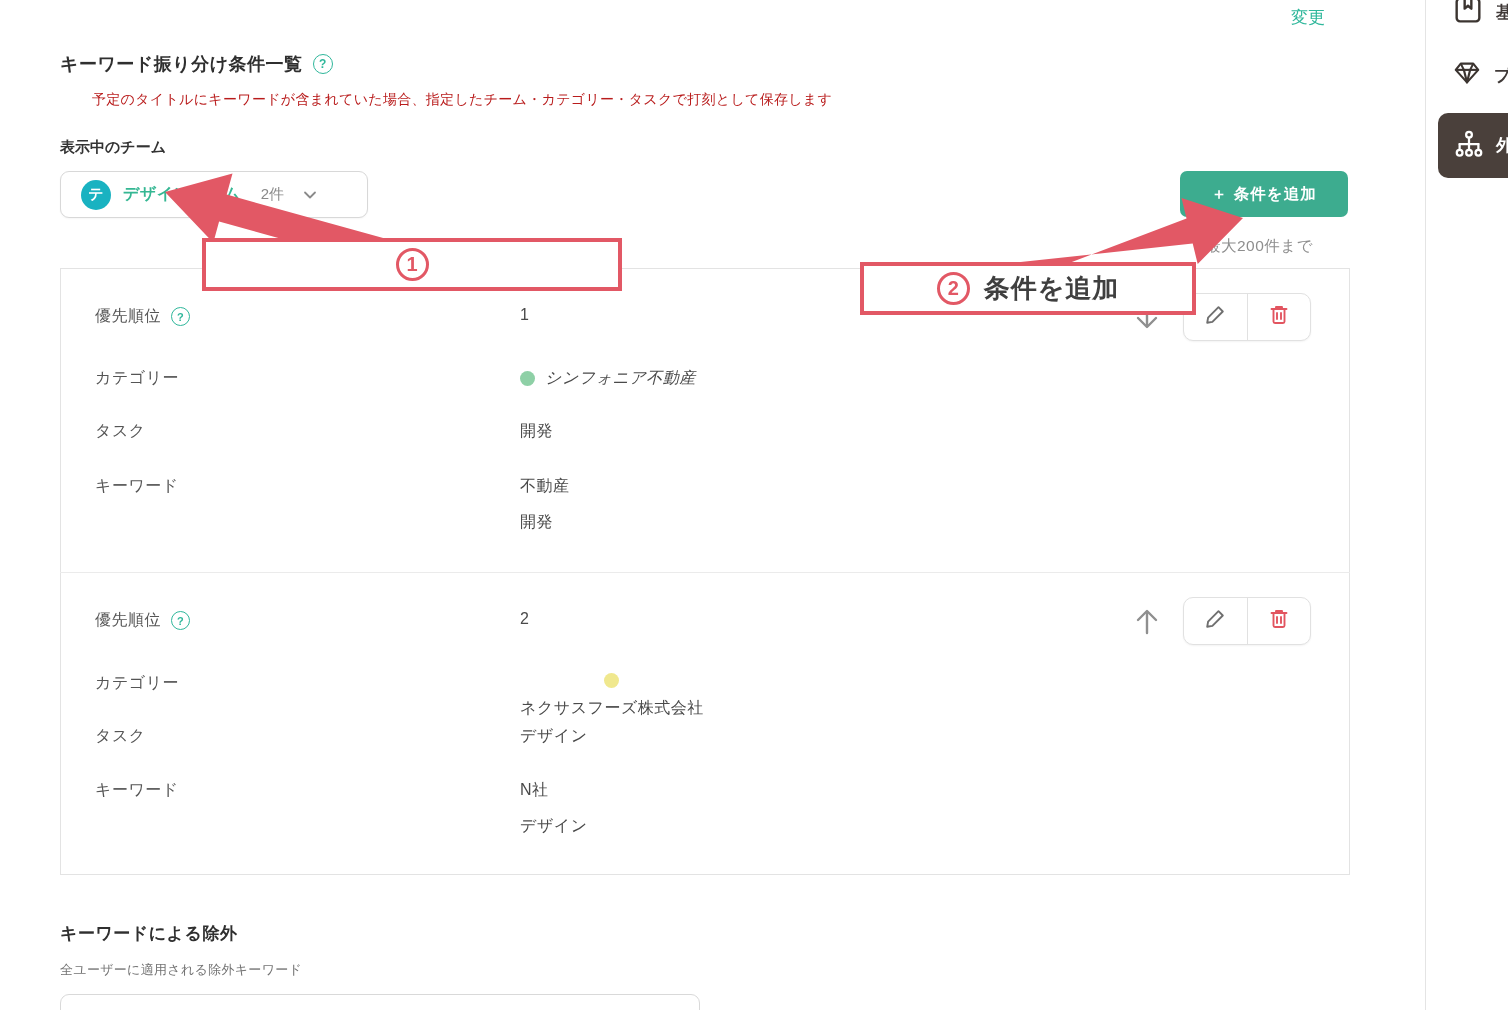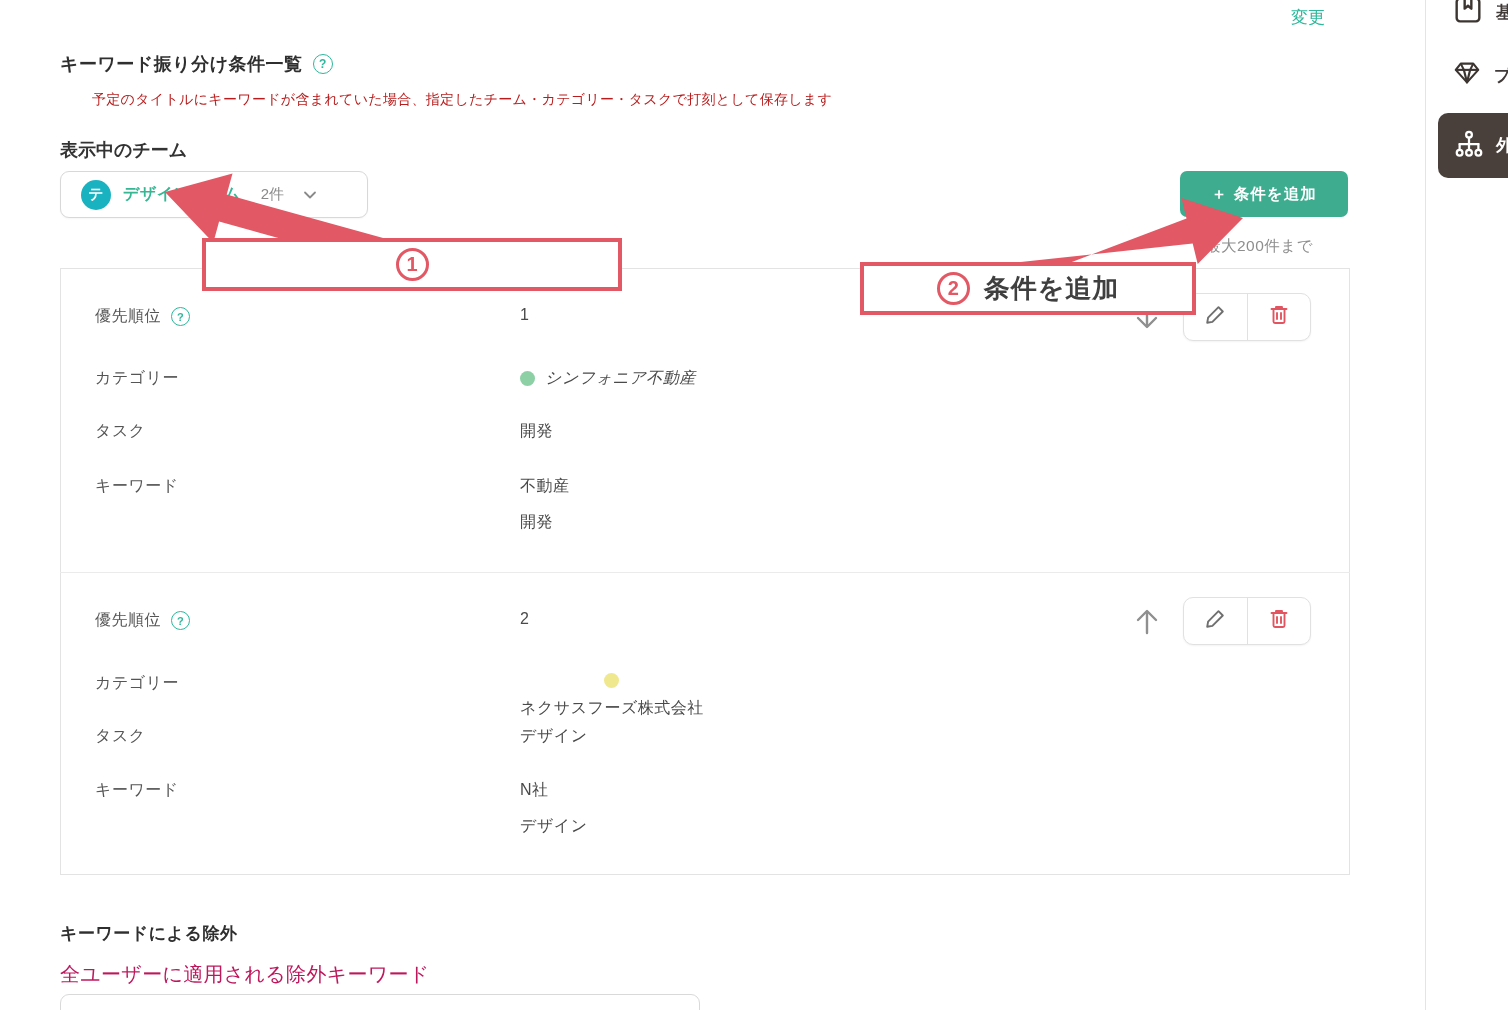--- a/index.html
+++ b/index.html
@@ -14,21 +14,21 @@
   .change-link{left:1264px;top:6px;font-size:17px;color:#2fb79b;cursor:pointer;text-decoration:none;margin-left:27px;}
   .page-title-row{left:60px;top:52px;display:flex;align-items:center;gap:10px;}
   .page-title{font-size:18px;font-weight:bold;color:#2f2f2f;letter-spacing:.5px;}
   .help-badge{
     width:20px;height:20px;border:1.6px solid #2fb79b;border-radius:50%;
     color:#2fb79b;font-size:12px;font-weight:bold;display:inline-flex;
     align-items:center;justify-content:center;box-sizing:border-box;background:#fff;
   }
   .help-badge.small{width:19px;height:19px;font-size:11px;}
   .page-desc{left:60px;top:91px;font-size:14px;color:#b91c1c;letter-spacing:.3px;margin-left:32px;}
-  .team-filter-label{left:60px;top:138px;font-size:18px;font-weight:bold;color:#333;}
+  .team-filter-label{left:60px;top:138px;font-size:15px;font-weight:bold;color:#333;}
 
   
   .team-dropdown{
     left:60px;top:171px;width:308px;height:47px;background:#fff;
     border:1px solid #d8d8d8;border-radius:9px;box-sizing:border-box;
     display:flex;align-items:center;padding:0 16px 0 20px;gap:12px;cursor:pointer;
     box-shadow:0 1px 2px rgba(0,0,0,.04);
   }
   .team-avatar{
     width:30px;height:30px;border-radius:50%;background:#19b2c1;color:#fff;
@@ -76,21 +76,21 @@
   .callout-num{
     width:33px;height:33px;border:3px solid #e25865;border-radius:50%;color:#e25865;
     font-size:20px;font-weight:bold;display:inline-flex;align-items:center;justify-content:center;
     box-sizing:border-box;flex:0 0 auto;
   }
   .callout-label{font-size:26px;font-weight:bold;color:#3f3f3f;letter-spacing:1px;white-space:nowrap;}
   .arrow-svg{z-index:5;pointer-events:none;}
 
   
   .exclusion-heading{left:60px;top:922px;font-size:17px;font-weight:bold;color:#2f2f2f;letter-spacing:.5px;}
-  .exclusion-sub{left:60px;top:961px;font-size:20px;color:#be185d;letter-spacing:.3px;}
+  .exclusion-sub{left:60px;top:961px;font-size:13px;color:#737373;letter-spacing:.3px;}
   .exclusion-input{
     left:60px;top:994px;width:640px;height:44px;border:1px solid #d9d9d9;border-radius:9px;
     box-sizing:border-box;background:#fff;font-size:15px;padding:0 14px;font-family:inherit;color:#4a4a4a;
   }
 
   
   .sidebar-divider{left:1425px;top:0;width:1px;height:1010px;background:#e4e4e4;}
   .side-item{display:flex;align-items:center;gap:12px;color:#3f3937;}
   .side-item-1{left:1452px;top:-7px;}
   .side-item-2{left:1452px;top:58px;}

